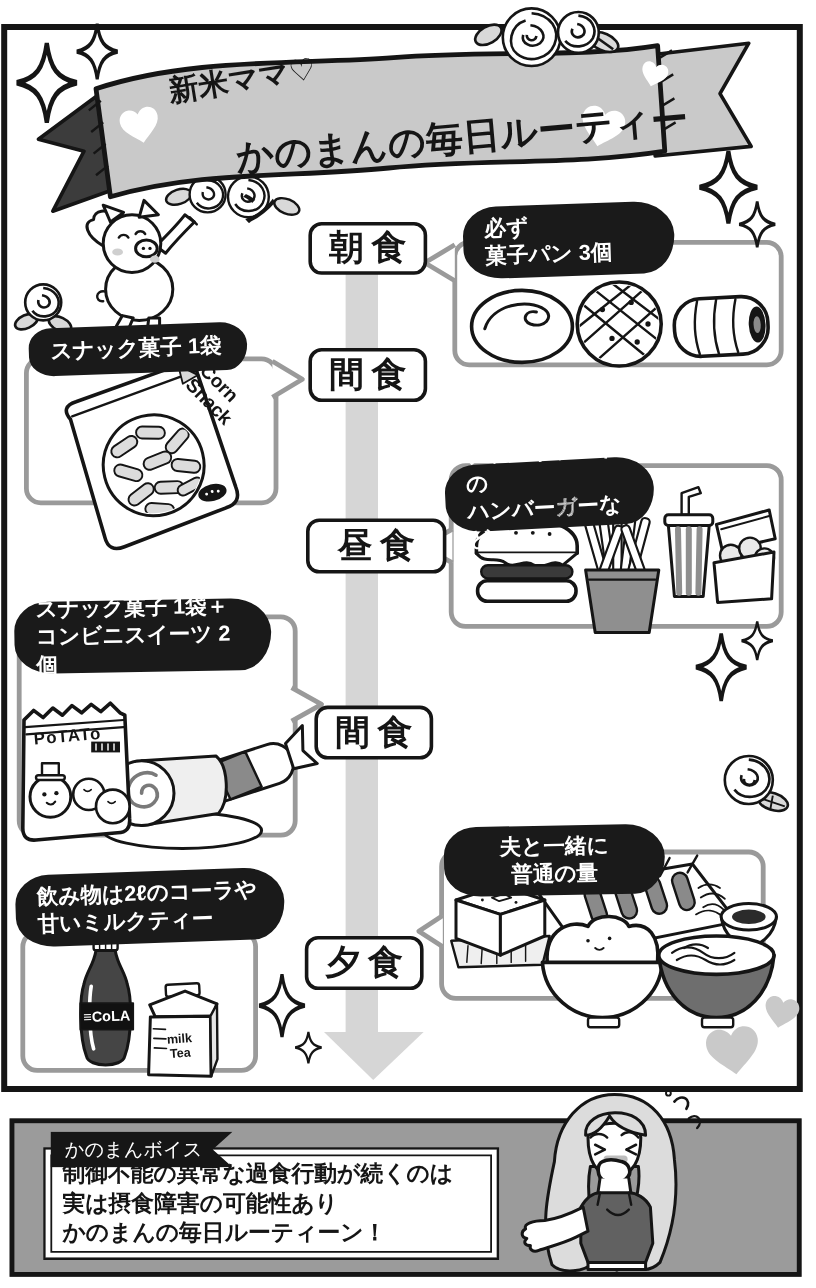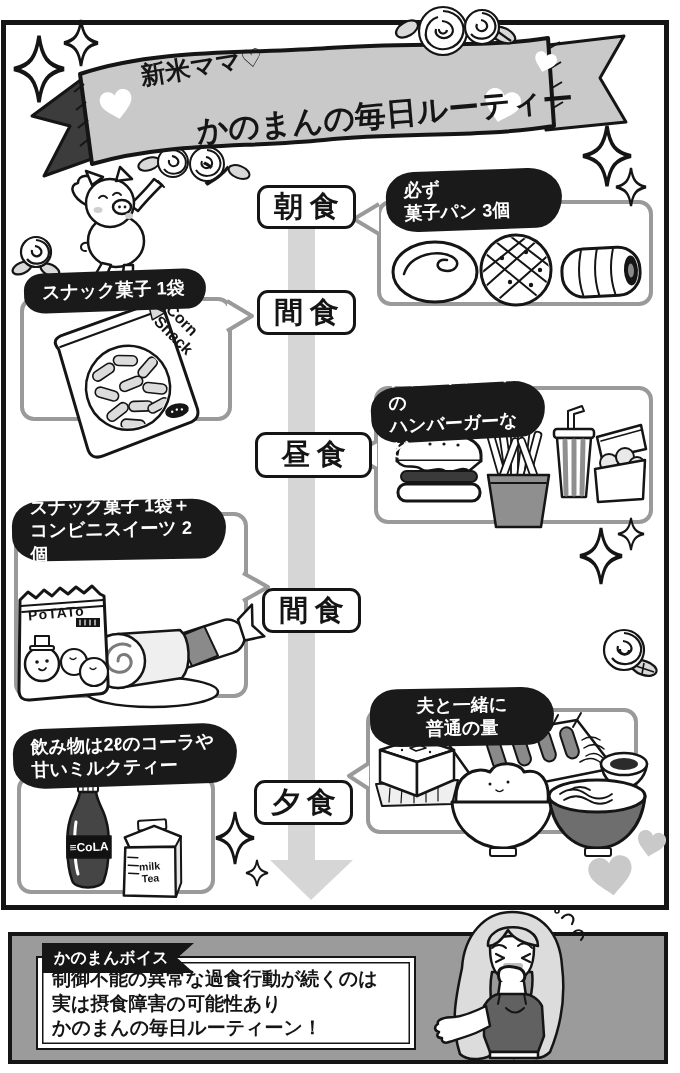--- a/index.html
+++ b/index.html
@@ -80,21 +80,21 @@
   #spark-tr-1{left:583px;top:126px;width:48px;height:60px;}
   #spark-tr-2{left:616px;top:168px;width:30px;height:38px;}
   #spark-mr-1{left:580px;top:528px;width:42px;height:56px;}
   #spark-mr-2{left:618px;top:518px;width:26px;height:32px;}
   #spark-bl-1{left:216px;top:812px;width:38px;height:52px;}
   #spark-bl-2{left:246px;top:860px;width:22px;height:26px;}
   #heart-br-1{left:585px;top:850px;width:52px;height:52px;transform:rotate(-8deg);}
   #heart-br-2{left:634px;top:826px;width:34px;height:36px;transform:rotate(12deg);}
 
   
-  #voice-tag{left:42px;top:943px;width:152px;height:30px;background:#161616;color:#fff;font-size:16px;font-weight:bold;
+  #voice-tag{left:42px;top:943px;width:152px;height:30px;background:#161616;color:#fff;font-size:16px;font-weight:normal;
              display:flex;align-items:center;padding-left:12px;z-index:3;
              clip-path:polygon(0 0,100% 0,89% 50%,100% 100%,0 100%);}
   #voice-box{left:36px;top:956px;width:380px;height:94px;background:#fff;border:2.5px solid #151515;
              box-shadow:inset 0 0 0 4px #fff, inset 0 0 0 5.5px #151515;z-index:2;
              padding:9px 14px;font-size:19px;font-weight:bold;line-height:1.3;white-space:pre-line;}
   #woman-svg{left:426px;top:904px;width:172px;height:162px;z-index:4;}
 </style>
 </head>
 <body>
 

